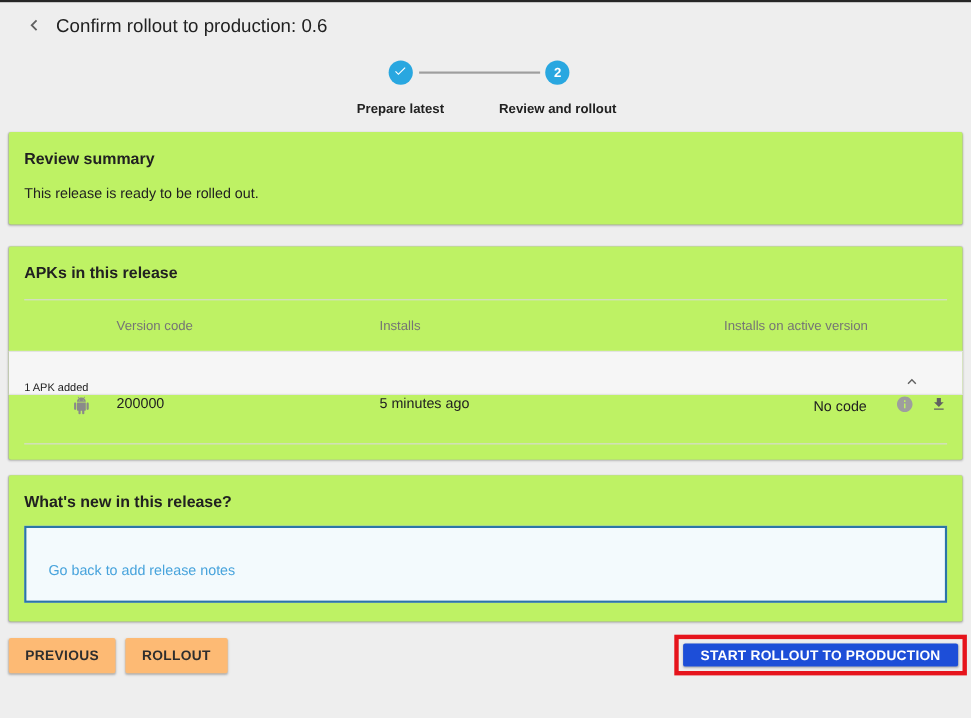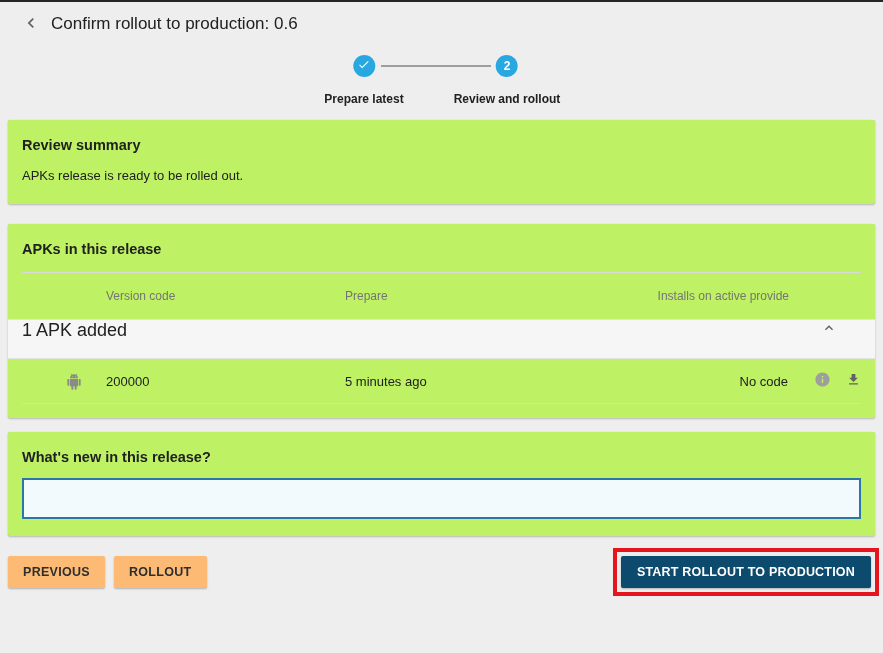--- a/index.html
+++ b/index.html
@@ -35,39 +35,39 @@
   .summary-body { margin-top:15px; font-size:13px; color:#212121; }
 
   .card-apks { margin-top:20px; padding-bottom:14px; }
   .card-apks .section-title { padding:17px 14px 15px; }
   .divider { border-top:1px solid #d9d9d9; margin:0 14px; }
   .apk-header-row { display:flex; align-items:center; height:46px; padding:0 14px; font-size:12px; color:#757575; }
   .col-icon { width:84px; }
   .col-version { width:239px; }
   .col-uploaded { flex:1; }
   .col-installs-h { text-align:right; margin-right:72px; }
-  .group-row { display:flex; align-items:flex-start; height:40px; background:#f6f6f6; border-top:1px solid #e3e3e3; border-bottom:1px solid #e3e3e3; padding:0 14px; font-size:18px; color:#212121; cursor:pointer; }
+  .group-row { display:flex; align-items:flex-end; height:40px; background:#f6f6f6; border-top:1px solid #e3e3e3; border-bottom:1px solid #e3e3e3; padding:0 14px; font-size:10px; color:#212121; cursor:pointer; }
   .collapse-btn { margin-left:auto; margin-right:24px; background:transparent; border:none; cursor:pointer; padding:0; display:flex; }
-  .apk-row { display:flex; align-items:center; height:44px; padding:0 14px; font-size:13px; }
+  .apk-row { display:flex; align-items:flex-start; height:44px; padding:0 14px; font-size:13px; }
   .android-glyph { margin-left:44px; display:flex; }
   .installs-group { margin-left:auto; display:flex; align-items:center; }
   .icon-btn { background:transparent; border:none; cursor:pointer; padding:0; display:flex; }
   .info-btn { margin-left:26px; }
   .download-btn { margin-left:15px; }
 
   .card-whatsnew { margin-top:14px; padding:17px 14px 17px; }
   .notice-box { margin-top:13px; border:2px solid #2b76a7; background:#f3fafd; padding:19px 20px 18px; }
   .notice-text { font-size:13px; color:#212121; }
   .notice-link { display:inline-block; margin-top:12px; font-size:13px; color:#47a3dc; text-decoration:none; cursor:pointer; }
 
   
   .action-bar { display:flex; align-items:center; margin:12px 4px 0 8px; }
   .btn-gray { height:32px; padding:0 15px; background:#fdba74; border:none; border-radius:2px; font-family:inherit; font-size:12.5px; font-weight:700; letter-spacing:0.3px; color:#2e2e2e; box-shadow:0 1px 2px rgba(0,0,0,0.26); margin-right:9px; cursor:pointer; }
   .red-annotation { margin-left:auto; border:4px solid #e6141c; padding:4px; }
-  .btn-blue { height:32px; padding:0 16px; background:#0c4a6e; border:none; border-radius:2px; font-family:inherit; font-size:12.5px; font-weight:700; letter-spacing:0.2px; color:#ffffff; box-shadow:0 1px 2px rgba(0,0,0,0.25); cursor:pointer; }
+  .btn-blue { height:21px; padding:0 16px; background:#1d4ed8; border:none; border-radius:2px; font-family:inherit; font-size:12.5px; font-weight:700; letter-spacing:0.2px; color:#ffffff; box-shadow:0 1px 2px rgba(0,0,0,0.25); cursor:pointer; }
 </style>
 </head>
 <body>
 
 <div class="top-line"></div>
 
 <div class="page-header">
   <button class="back-btn">
     <span>
       <svg width="20" height="20" viewBox="0 0 24 24" fill="#616161">
@@ -91,31 +91,31 @@
   </div>
   <div class="step-line"></div>
   <div class="step step-2">
     <div class="step-circle">2</div>
     <div class="step-label">Review and rollout</div>
   </div>
 </div>
 
 <div class="card card-review">
   <div class="section-title">Review summary</div>
-  <div class="summary-body">APKs release is ready to be rolled out.</div>
+  <div class="summary-body">This release is ready to be rolled out.</div>
 </div>
 
 <div class="card card-apks">
   <div class="section-title">APKs in this release</div>
   <div class="divider"></div>
   <div class="apk-header-row">
     <div class="col-icon"></div>
     <div class="col-version">Version code</div>
-    <div class="col-uploaded">Prepare</div>
-    <div class="col-installs-h">Installs on active provide</div>
+    <div class="col-uploaded">Installs</div>
+    <div class="col-installs-h">Installs on active version</div>
   </div>
   <div class="group-row">
     <span>1 APK added</span>
     <button class="collapse-btn">
       <span>
         <svg width="16" height="16" viewBox="0 0 24 24" fill="#616161">
             <path d="M7.41 15.41L12 10.83l4.59 4.58L18 14l-6-6-6 6z"></path>
           </svg>
       </span>
     </button>
@@ -147,20 +147,21 @@
         </span>
       </button>
     </div>
   </div>
   <div class="divider"></div>
 </div>
 
 <div class="card card-whatsnew">
   <div class="section-title">What's new in this release?</div>
   <div class="notice-box">
+    <a class="notice-link">Go back to add release notes</a>
   </div>
 </div>
 
 <div class="action-bar">
   <button class="btn-gray">PREVIOUS</button>
   <button class="btn-gray">ROLLOUT</button>
   <div class="red-annotation">
     <button class="btn-blue">START ROLLOUT TO PRODUCTION</button>
   </div>
 </div>

